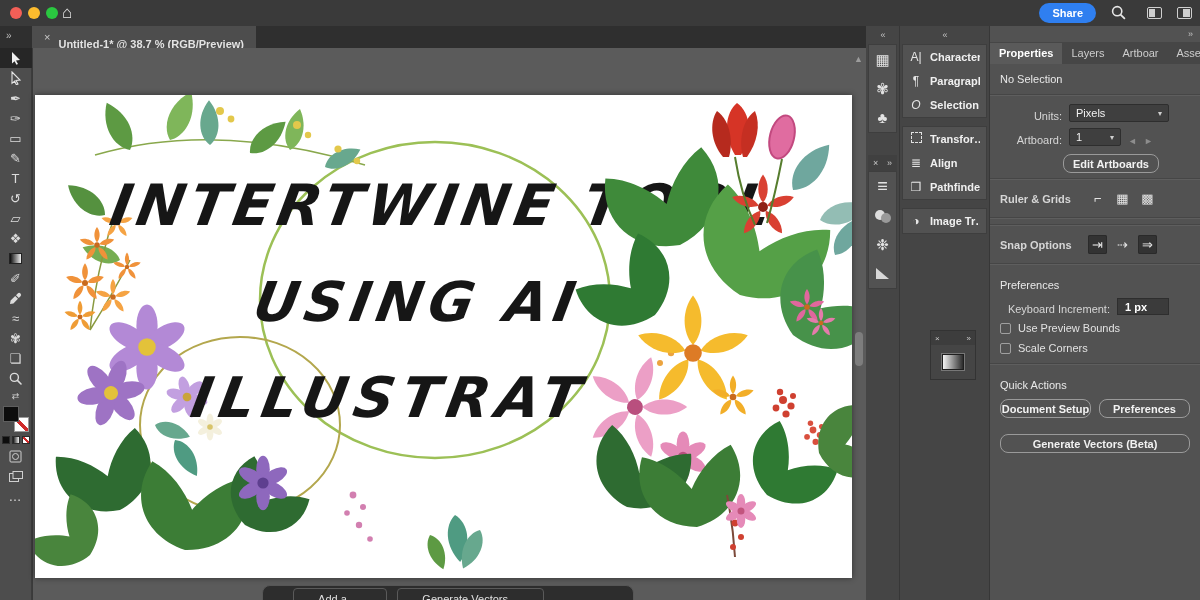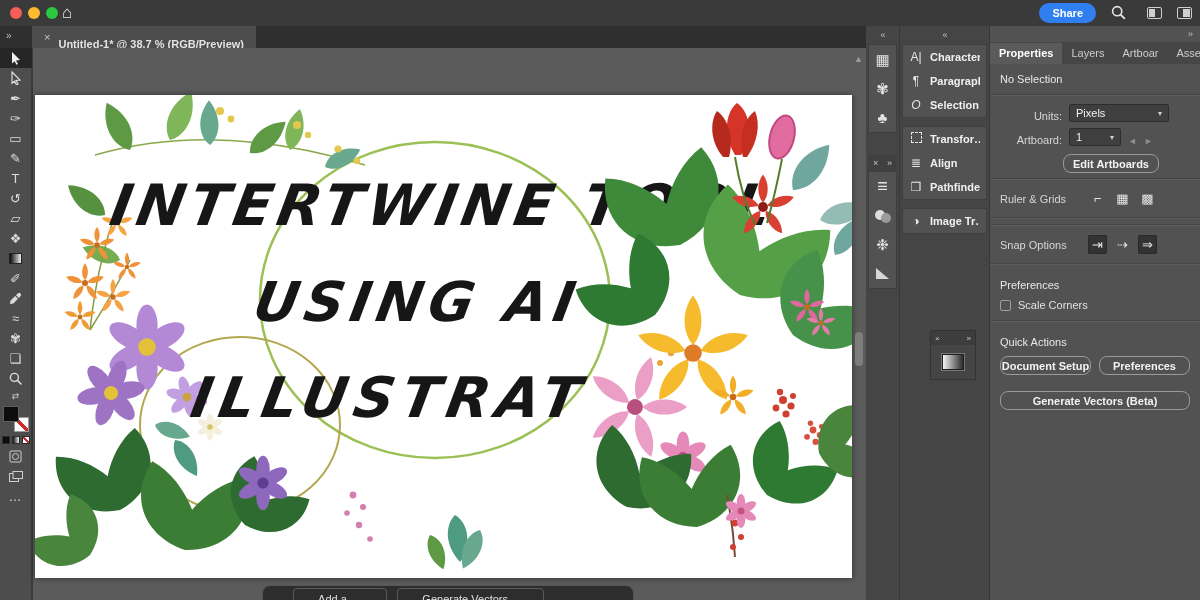--- a/index.html
+++ b/index.html
@@ -102,21 +102,21 @@
   .flabel { width:62px; text-align:right; color:#d6d6d6; font-size:11px; flex:none; }
   .dd { background:#3f3f3f; border:1px solid #2e2e2e; border-radius:2px; height:18px; color:#f2f2f2;
     font-size:11px; display:flex; align-items:center; padding:0 6px; justify-content:space-between; }
   .dd .chev { color:#cfcfcf; font-size:8px; margin-left:6px; }
   #units-dd { width:100px; } #ab-dd { width:52px; }
   .nav-ar { color:#8d8d8d; font-size:9px; }
   .btn { border:1px solid #9a9a9a; border-radius:8px; color:#f2f2f2; font-size:11px; font-weight:bold;
     display:flex; align-items:center; justify-content:center; height:19px; background:transparent; }
   #edit-ab { width:96px; margin:5px 0 4px 73px; }
   .icon-row { display:flex; align-items:center; padding:4px 10px; }
-  .icon-row .ilabel { width:88px; color:#d6d6d6; font-size:11px; flex:none; }
+  .icon-row .ilabel { width:88px; color:#d6d6d6; font-size:11px; flex:none;font-weight:bold; }
   .pbtn { width:19px; height:19px; margin-right:6px; display:flex; align-items:center; justify-content:center;
     color:#e4e4e4; font-size:13px; border-radius:2px; }
   .pbtn.pressed { background:#333333; box-shadow:inset 0 0 0 1px #2a2a2a; }
   #ki-input { width:52px; background:#3b3b3b; border:1px solid #2e2e2e; height:17px; color:#fff;
     font-size:11px; font-weight:bold; display:flex; align-items:center; padding:0 7px; }
   .chk-row { display:flex; align-items:center; gap:7px; padding:4px 10px; }
   .chk { width:11px; height:11px; border:1px solid #9f9f9f; border-radius:2px; background:transparent; flex:none; }
   .chk-lbl { color:#e2e2e2; font-size:11px; }
   #qa-row { display:flex; gap:8px; padding:4px 10px 8px; }
   #qa-row .btn { flex:1; }
@@ -496,20 +496,28 @@
   <div class="hr"></div>
   <div class="icon-row">
     <span class="ilabel">Snap Options</span>
     <span class="pbtn pressed">⇥</span>
     <span class="pbtn">⇢</span>
     <span class="pbtn pressed">⇒</span>
   </div>
   <div class="hr"></div>
 
   <div class="sect-label">Preferences</div>
+  <div class="frow">
+    <span class="flabel" style="width:110px;">Keyboard Increment:</span>
+    <span id="ki-input">1 px</span>
+  </div>
+  <div class="chk-row">
+    <span class="chk"></span>
+    <span class="chk-lbl">Use Preview Bounds</span>
+  </div>
   <div class="chk-row">
     <span class="chk"></span>
     <span class="chk-lbl">Scale Corners</span>
   </div>
   <div class="hr"></div>
 
   <div class="sect-label">Quick Actions</div>
   <div id="qa-row">
     <span class="btn">Document Setup</span>
     <span class="btn">Preferences</span>

